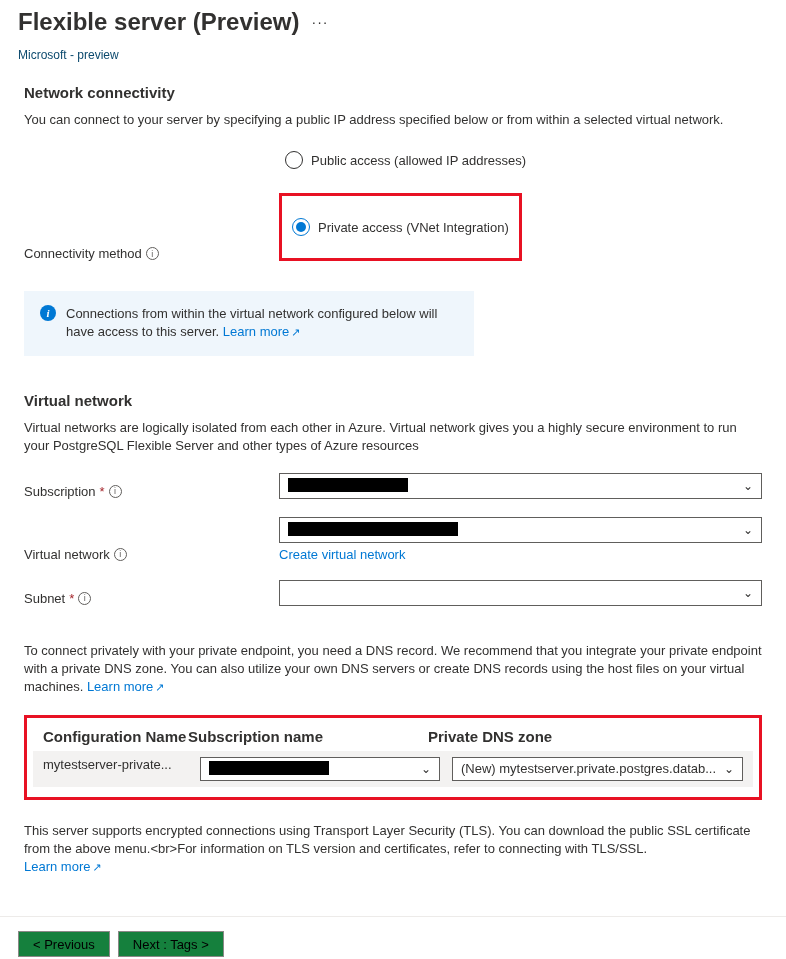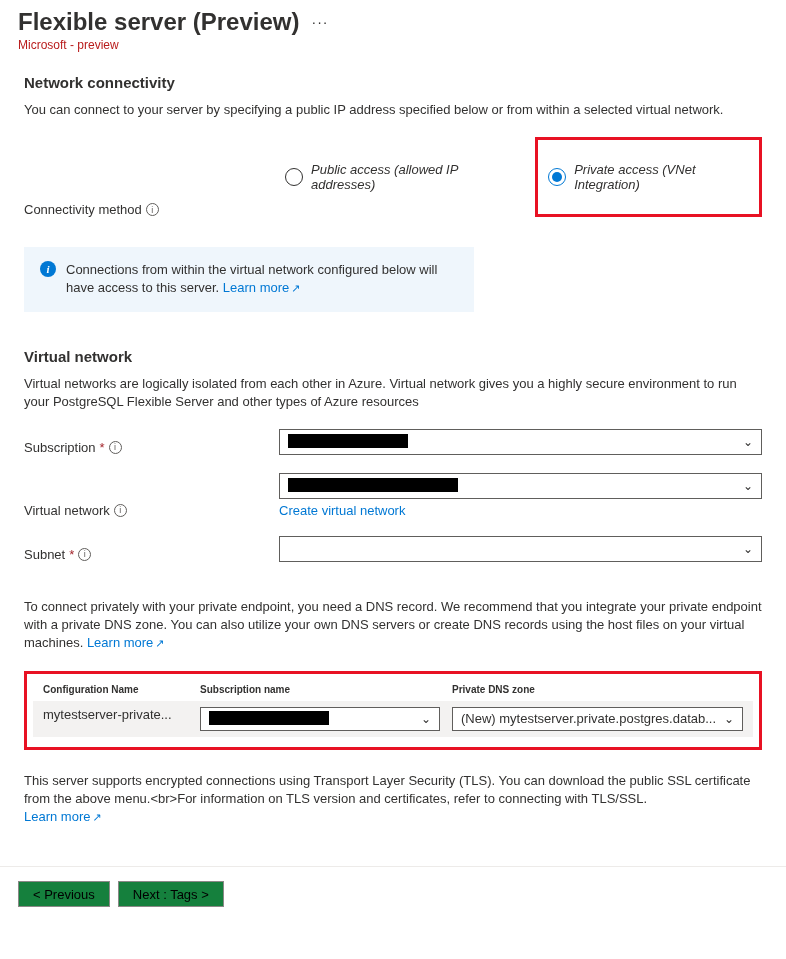--- a/index.html
+++ b/index.html
@@ -8,34 +8,34 @@
       font-size: 13px;
       color: #323130;
       background: #fff;
       width: 786px;
       padding: 0;
     }
     .header { padding: 8px 0 4px 18px; }
     .title-row { display: flex; align-items: center; gap: 12px; }
     h1 { font-size: 24px; font-weight: 600; }
     .more-dots { font-size: 14px; color: #323130; cursor: pointer; letter-spacing: 1px; }
-    .subtitle { font-size: 12px; color: #b91c1c; margin-top: 2px; }
+    .subtitle { font-size: 12px; color: #0c4a6e; margin-top: 12px; }
     .content { padding: 18px 24px 0 24px; }
     h2 { font-size: 15px; font-weight: 600; margin-bottom: 10px; }
     p.desc { font-size: 13px; line-height: 1.4; margin-bottom: 18px; color: #323130; }
     .field-row { display: flex; margin-bottom: 6px; align-items: flex-end; }
     .field-label { width: 255px; flex-shrink: 0; font-size: 13px; padding-top: 5px; display: flex; align-items: center; gap: 4px; }
     .required { color: #a4262c; }
     .info-icon {
       display: inline-flex; align-items: center; justify-content: center;
       width: 13px; height: 13px; border: 1px solid #605e5c; border-radius: 50%;
       font-size: 9px; color: #605e5c; cursor: pointer;
     }
     .field-control { flex: 1; }
-    .radio-group { display: flex; gap: 20px; font-style: italic; }
+    .radio-group { display: flex; flex-direction: column; gap: 20px; }
     .radio-item { display: flex; align-items: center; gap: 8px; padding: 4px 6px; }
     .radio-circle {
       width: 18px; height: 18px; border: 1px solid #323130; border-radius: 50%;
       display: flex; align-items: center; justify-content: center; flex-shrink: 0;
     }
     .radio-circle.selected { border-color: #0078d4; }
     .radio-circle.selected::after {
       content: ""; width: 10px; height: 10px; background: #0078d4; border-radius: 50%;
     }
     .highlight-red {
@@ -63,21 +63,21 @@
     }
     .dropdown .dd-value { overflow: hidden; text-overflow: ellipsis; white-space: nowrap; }
     .chevron { font-size: 12px; color: #323130; }
     .redacted { background: #000; color: #000; height: 14px; width: 120px; display: inline-block; }
     .create-link { font-size: 13px; margin-top: 4px; display: block; }
     .vnet-rows .field-row { margin-bottom: 18px; }
 
     .dns-box {
       border: 3px solid #e81123; padding: 4px 6px 10px 6px; margin-top: 12px;
     }
-    .dns-table-header { display: flex; padding: 6px 10px; font-weight: 600; font-size: 10px; gap: 12px; }
+    .dns-table-header { display: flex; padding: 6px 10px; font-weight: 600; font-size: 15px; }
     .dns-table-row { display: flex; padding: 6px 10px; align-items: flex-start; gap: 12px; background: #f3f2f1; }
     .dns-col1 { width: 145px; flex-shrink: 0; overflow: hidden; text-overflow: ellipsis; white-space: nowrap; }
     .dns-col2 { width: 240px; flex-shrink: 0; }
     .dns-col3 { flex: 1; }
     .dns-dd {
       height: 24px; border: 1px solid #605e5c; background: #fff;
       display: flex; align-items: center; justify-content: space-between;
       padding: 0 8px; font-size: 13px; cursor: pointer; width: 100%;
     }
     .dns-dd .dd-value { overflow: hidden; text-overflow: ellipsis; white-space: nowrap; }

